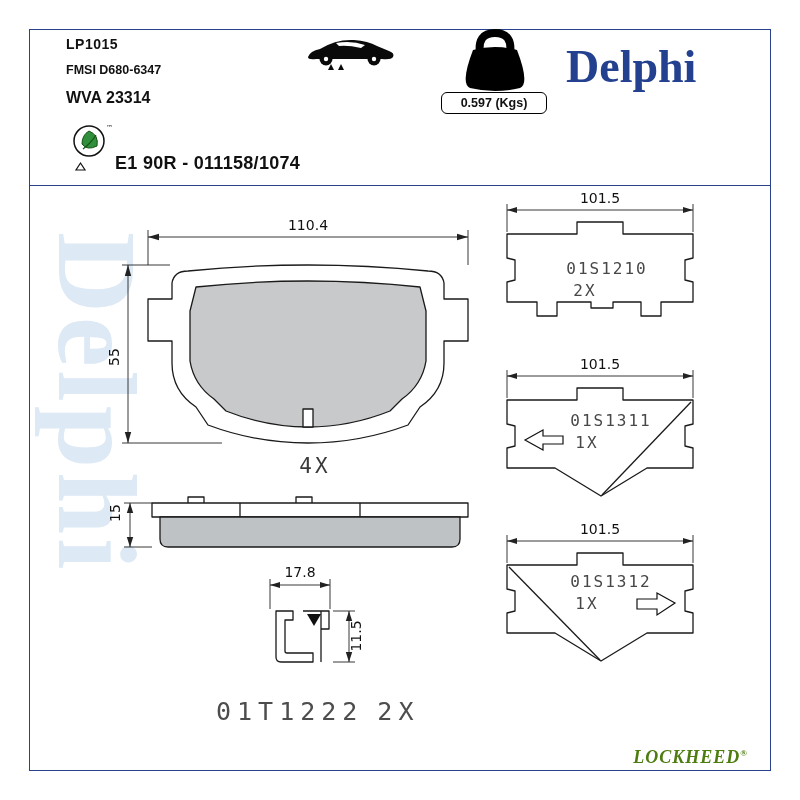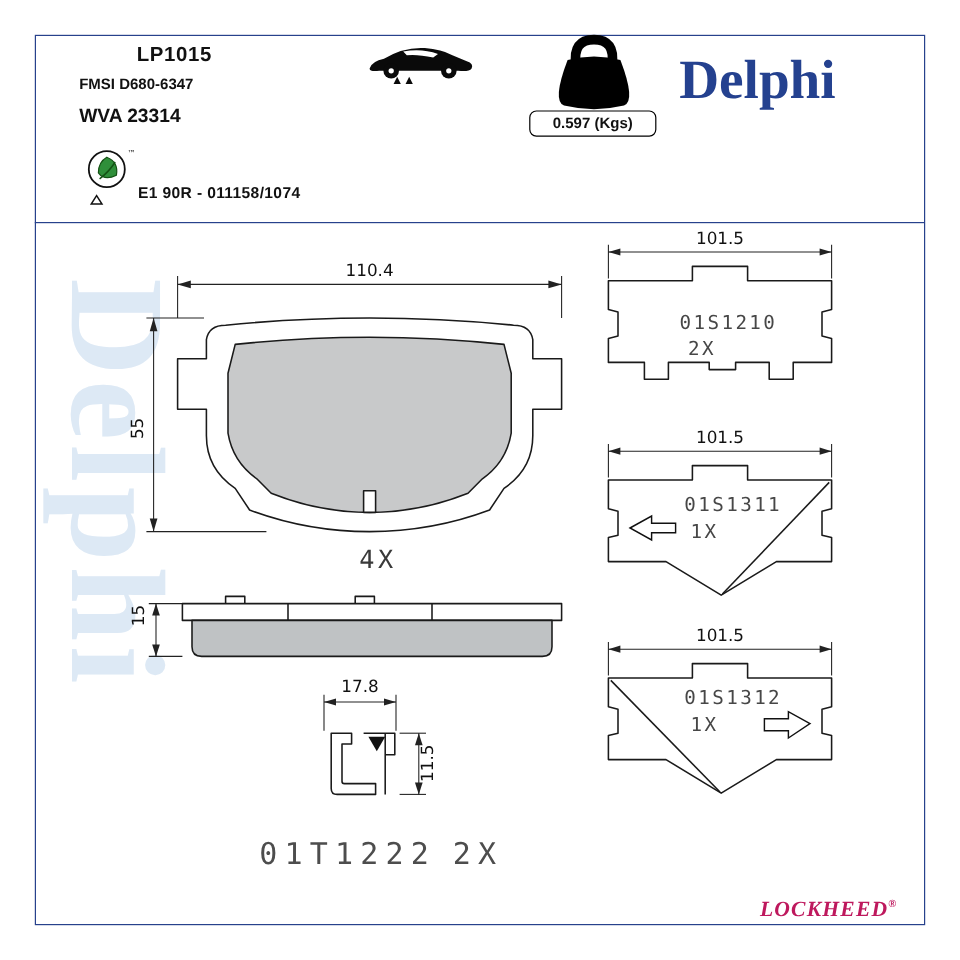--- a/index.html
+++ b/index.html
@@ -9,48 +9,48 @@
   }
   .frame {
     position:absolute; left:29px; top:29px; width:740px; height:740px;
     border:1.6px solid #27418c; pointer-events:none;
   }
   .header-sep {
     position:absolute; left:29px; top:185px; width:741px; height:0;
     border-top:1.6px solid #27418c;
   }
   .abs { position:absolute; }
-  .part-number { left:66px; top:36px; font-size:17px; font-weight:bold; letter-spacing:0.5px;margin-left:48px; }
+  .part-number { left:66px; top:36px; font-size:14px; font-weight:bold; letter-spacing:0.5px; }
   .fmsi { left:66px; top:63px; font-size:12.5px; font-weight:bold; }
   .wva  { left:66px; top:89px; font-size:16px; font-weight:bold; }
   .brand-logo {
     left:566px; top:40px; font-family:"Liberation Serif", serif;
     font-weight:bold; font-size:46px; color:#24418f; letter-spacing:0px;
   }
   .weight-box {
     left:441px; top:92px; width:104px; height:20px; border:1.4px solid #000;
     border-radius:6px; display:flex; align-items:center; justify-content:center;
     font-size:12.5px; font-weight:bold; background:#fff;
   }
-  .approval { left:115px; top:153px; font-size:13px; font-weight:bold; letter-spacing:0.3px; }
+  .approval { left:115px; top:153px; font-size:18px; font-weight:bold; letter-spacing:0.3px; }
   .watermark {
     left:20px; top:232px; height:470px; width:135px;
     writing-mode:vertical-rl; text-orientation:sideways;
     font-family:"Liberation Serif", serif; font-weight:bold;
     font-size:112px; line-height:1.05; color:#dde9f5; letter-spacing:4px;
     user-select:none; z-index:0;
   }
   .stencil-label {
     left:216px; top:697px; font-family:"DejaVu Sans Mono", monospace;
     font-size:25px; color:#4d4d4d; letter-spacing:6px; white-space:nowrap;
   }
   .stencil-label span { margin-right:14px; }
   .footer-brand {
     right:52px; bottom:32px; font-family:"Liberation Serif", serif;
-    font-weight:bold; font-style:italic; font-size:18px; color:#be185d;
+    font-weight:bold; font-style:italic; font-size:18px; color:#4d7c0f;
     letter-spacing:1px;
   }
   .footer-brand sup { font-size:9px; font-style:normal; }
   svg { overflow:visible; }
   .ln   { stroke:#1a1a1a; stroke-width:1.3; fill:none; stroke-linejoin:round; }
   .lnw  { stroke:#1a1a1a; stroke-width:1.3; fill:#ffffff; stroke-linejoin:round; }
   .lng  { stroke:#1a1a1a; stroke-width:1.3; fill:#c8c9ca; stroke-linejoin:round; }
   .lngd { stroke:#1a1a1a; stroke-width:1.3; fill:#bfc2c4; stroke-linejoin:round; }
   .dimln { stroke:#222; stroke-width:0.9; fill:none; }
   .dimar { fill:#222; stroke:none; }

